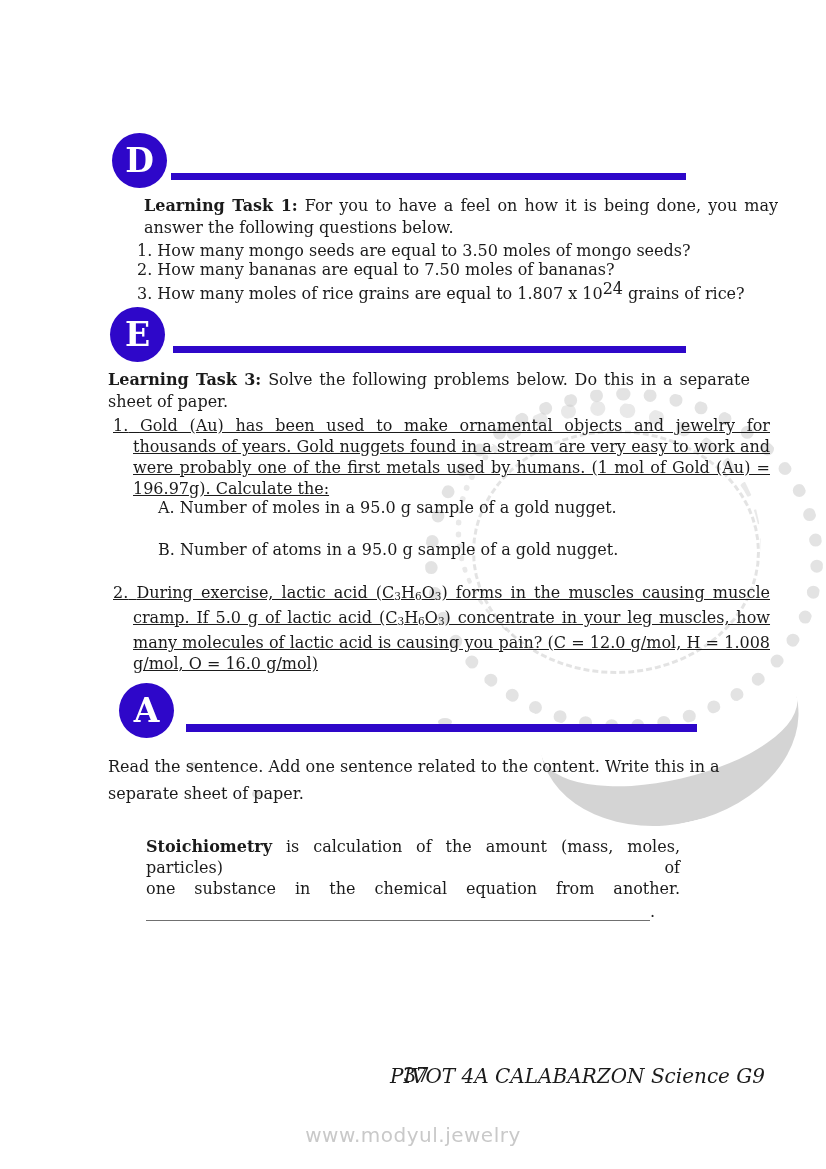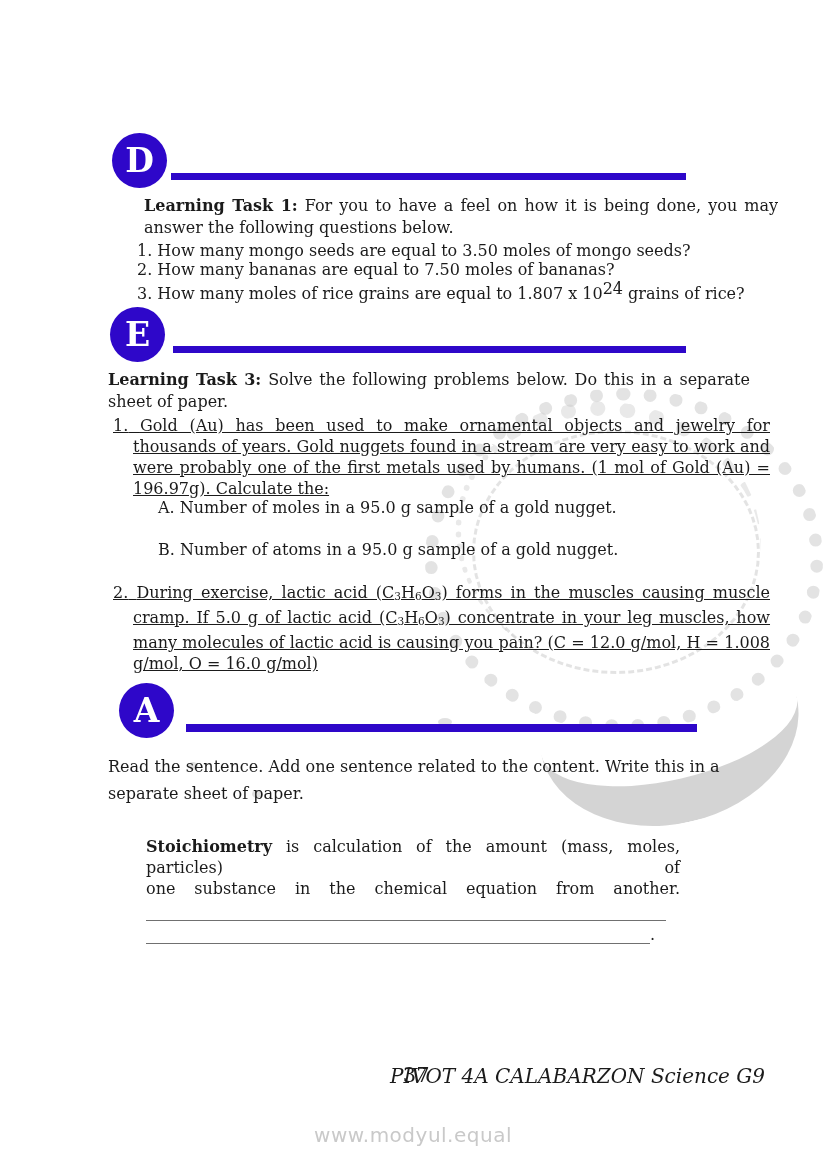--- a/index.html
+++ b/index.html
@@ -106,22 +106,21 @@
     <div class="badge" style="left:119px; top:683px;">
       <span>A</span>
     </div>
     <div class="rule" style="left:186px; top:724px; width:511px; height:8px;"></div>
 
     <div class="read-para">Read the sentence. Add one sentence related to the content. Write this in a separate sheet of paper.</div>
 
     <div class="stoich">
       <div class="jline"><span class="bold">Stoichiometry</span><span> is calculation of the amount (mass, moles, particles) of</span></div>
       <div class="jline">one substance in the chemical equation from another.</div>
-      <div class="blank">_________________________________________________________________</div>
       <div class="blank">_______________________________________________________________.</div>
     </div>
 
     <div class="footer-page">37</div>
     <div class="footer-title">PIVOT 4A CALABARZON Science G9</div>
-    <div class="site-wm">www.modyul.equal</div>
+    <div class="site-wm">www.modyul.jewelry</div>
 
   </div>
 </div>
 
 </body></html>

